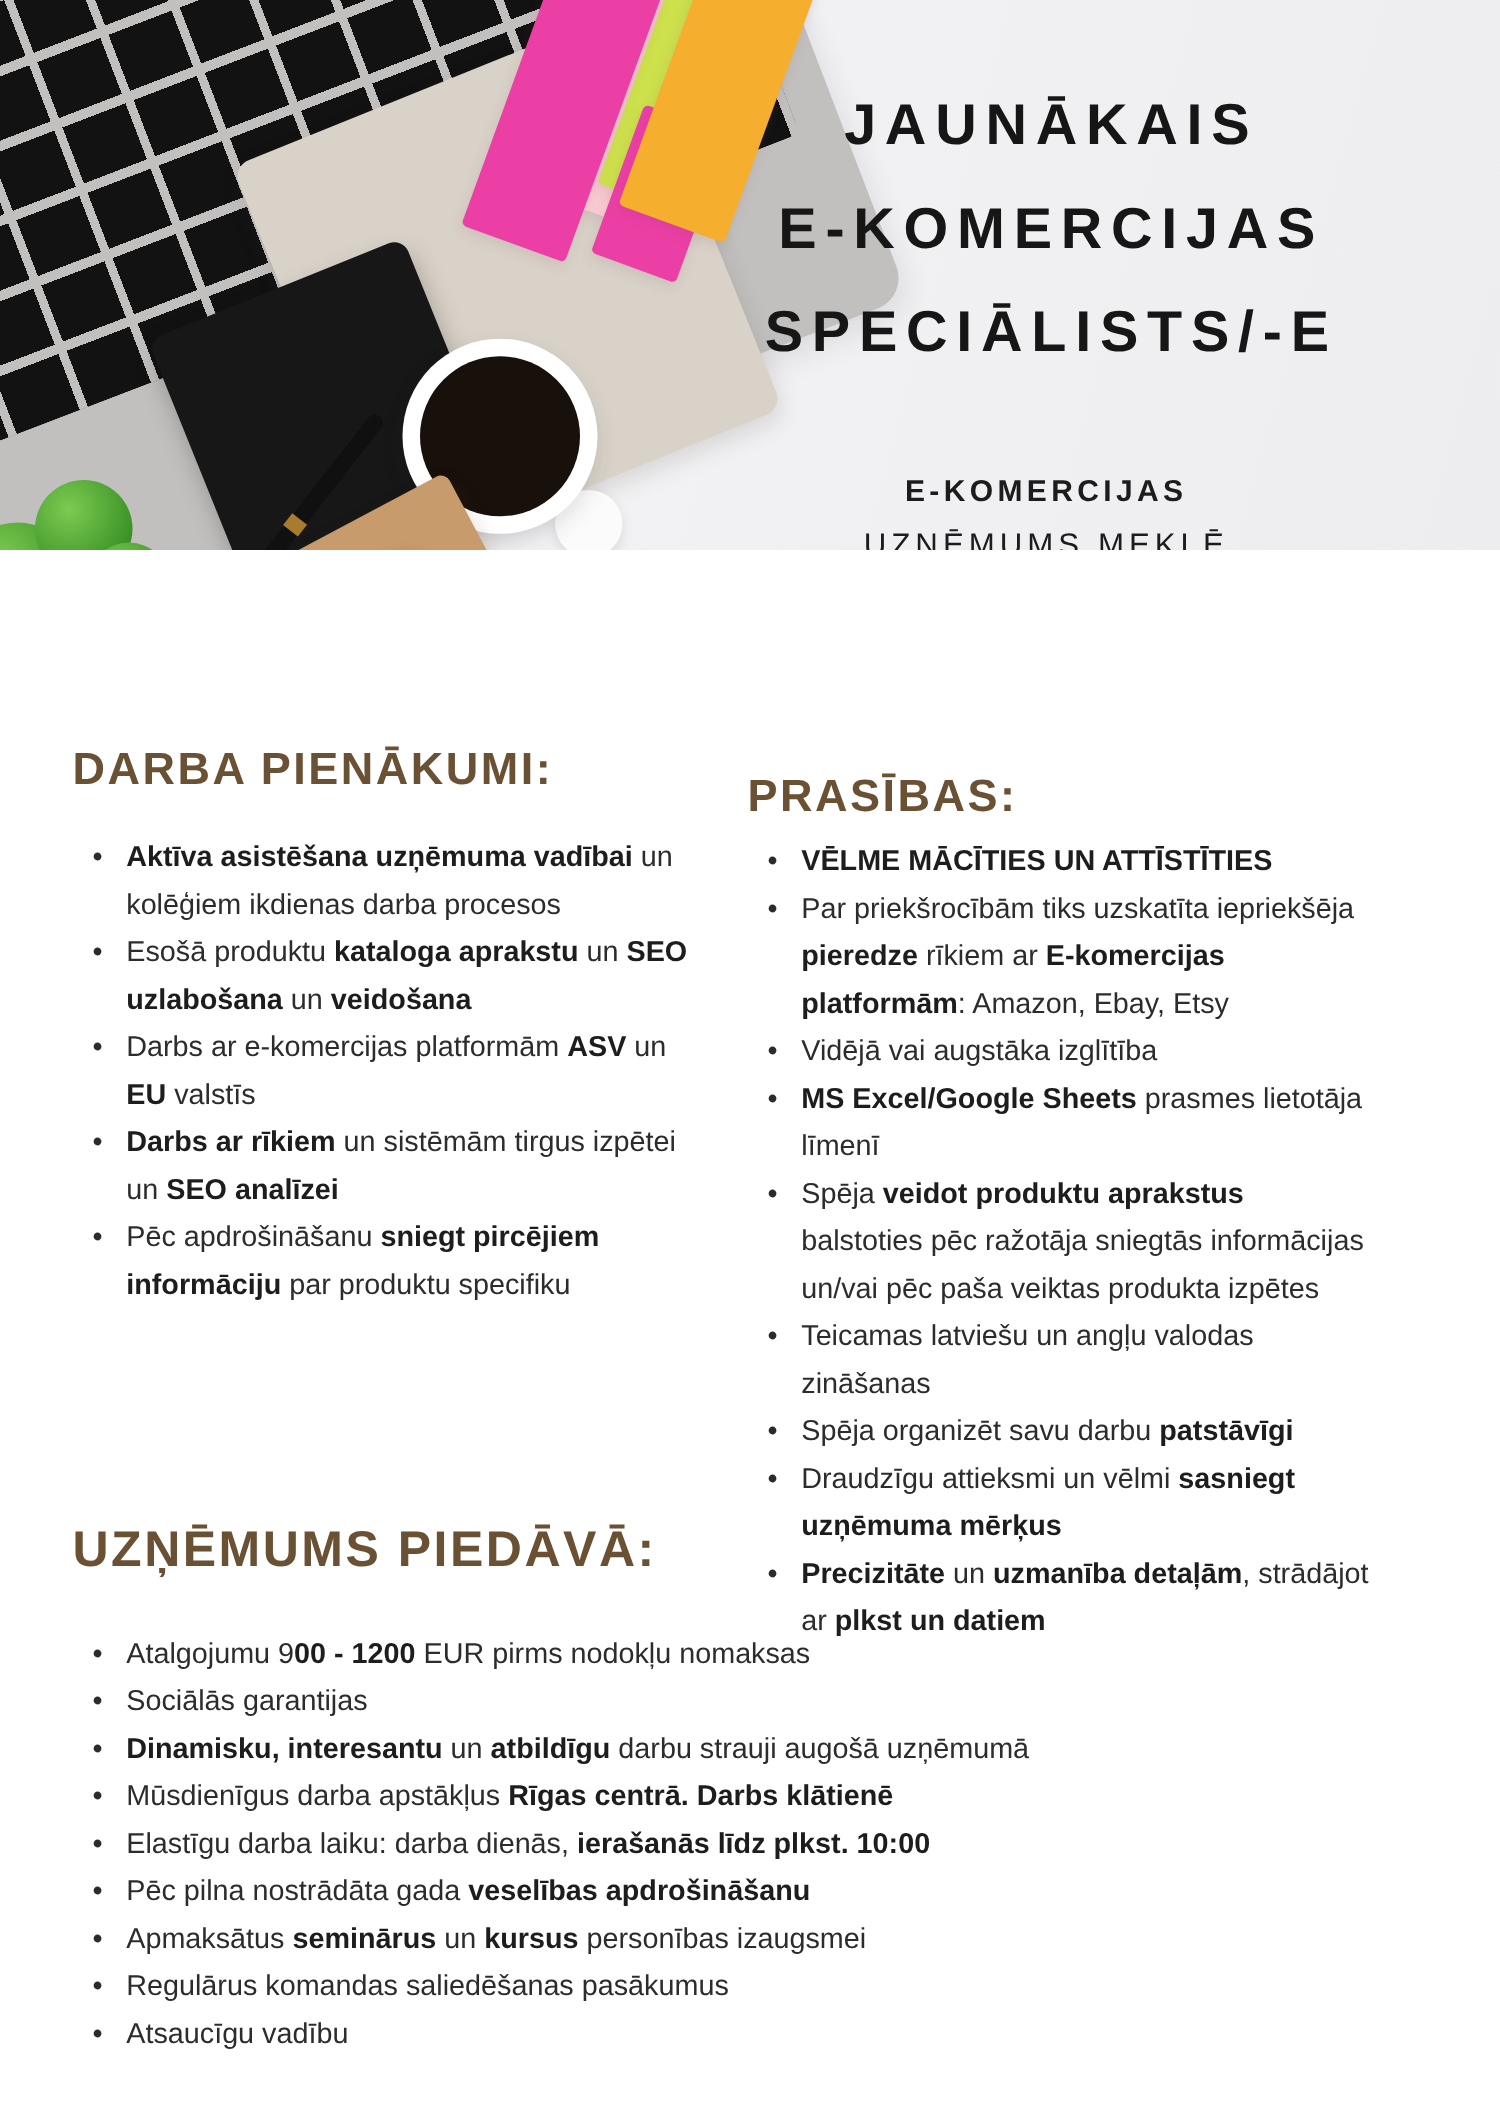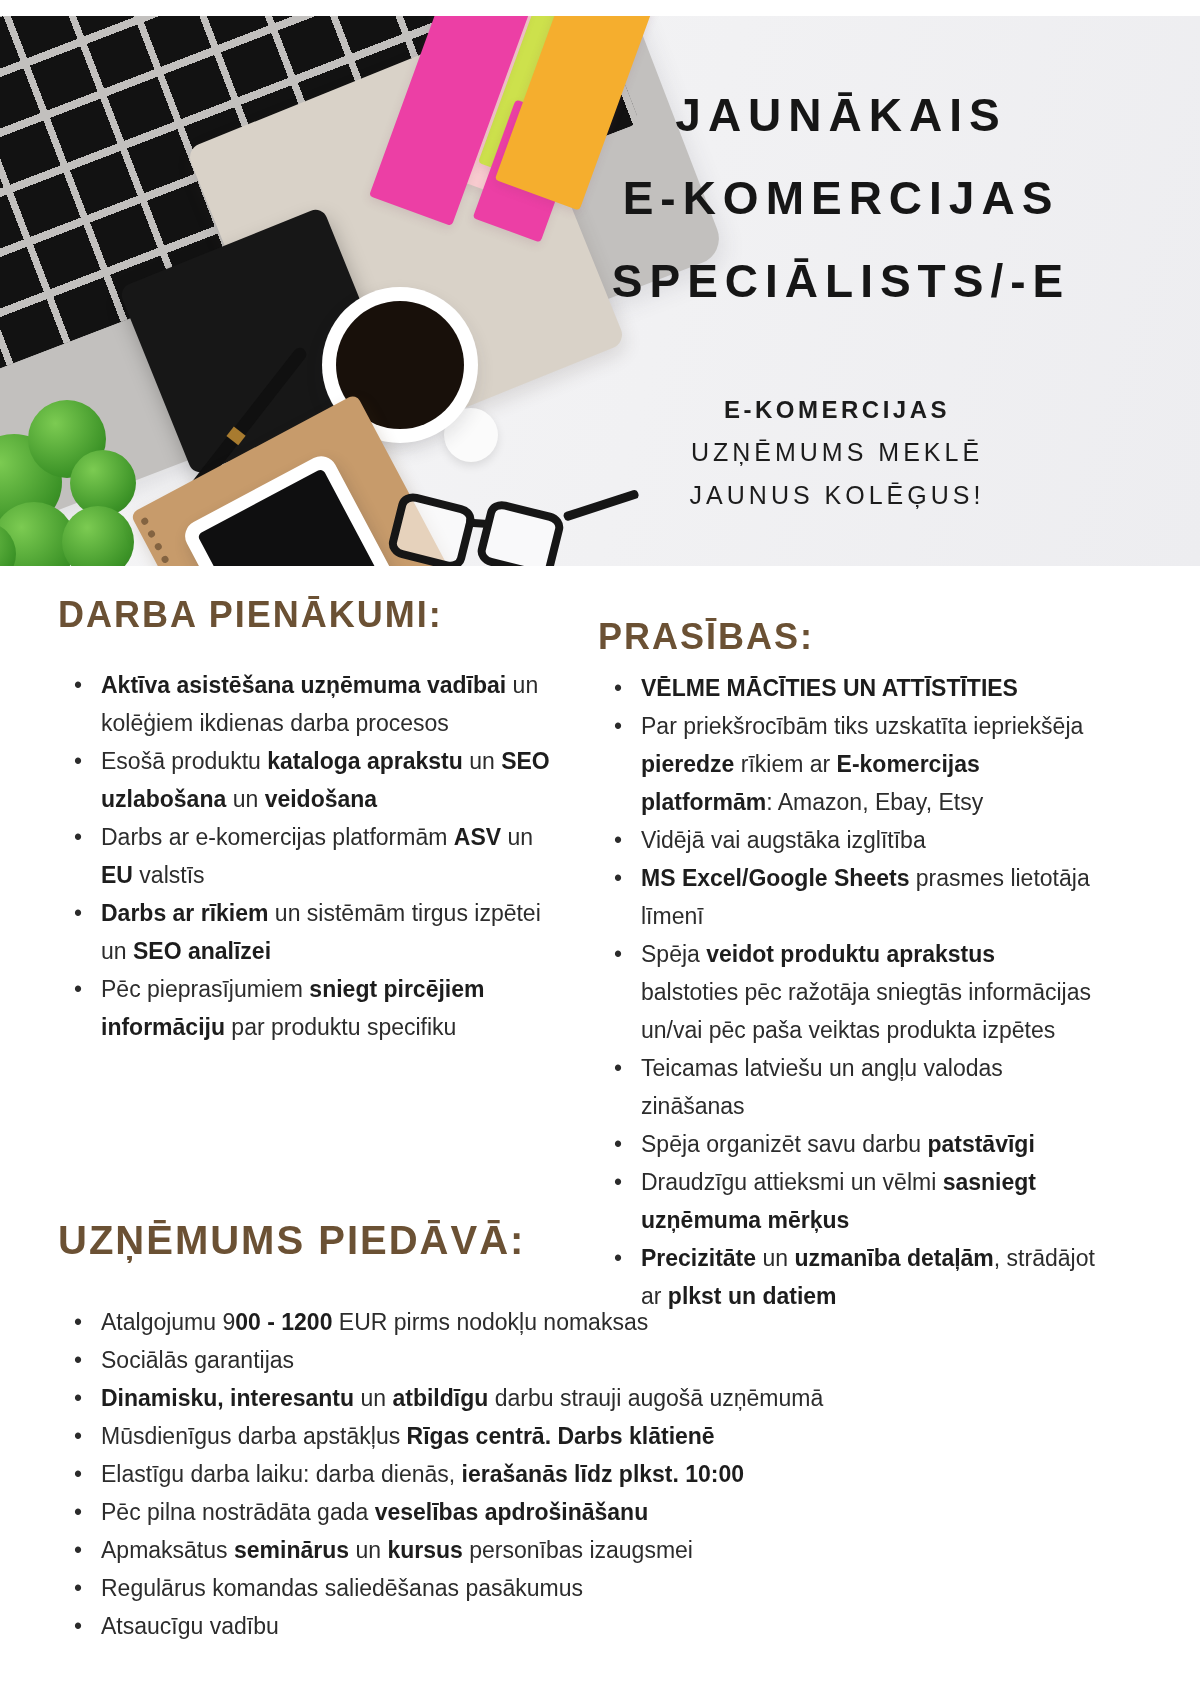--- a/index.html
+++ b/index.html
@@ -1,22 +1,22 @@
 <!DOCTYPE html>
 <html lang="lv"><head>
 <meta charset="utf-8">
 <style>
   html,body{margin:0;padding:0;background:#ffffff;}
   .page{position:relative;width:1200px;height:1697px;background:#ffffff;overflow:hidden;
         font-family:"Liberation Sans","DejaVu Sans",sans-serif;color:#2c2c2c;}
   .b{font-weight:700;color:#1d1d1d;}
 
   
-  .hero{position:absolute;left:0;top:0;width:1200px;height:550px;overflow:hidden;
-        background:linear-gradient(105deg,#f6f6f7 0%,#f1f1f3 55%,#ededf0 100%);margin-top:16px;}
+  .hero{position:absolute;left:0;top:0;width:1200px;height:440px;overflow:hidden;
+        background:linear-gradient(105deg,#f6f6f7 0%,#f1f1f3 55%,#ededf0 100%);}
   .hero-title{position:absolute;left:585px;top:58px;width:512px;text-align:center;z-index:6;
         font-weight:700;font-size:46px;letter-spacing:7px;line-height:83px;color:#161616;}
   .hero-sub{position:absolute;left:622px;top:372px;width:430px;text-align:center;z-index:6;
         font-size:25px;letter-spacing:4px;line-height:43px;color:#1c1c1c;}
   .hero-sub div span{color:#1c1c1c;}
   .hero-sub div span.b{font-size:24px;letter-spacing:3.5px;}
 
   
   .prop{position:absolute;}
   .laptop{left:-150px;top:-175px;width:800px;height:575px;transform:rotate(-21deg);
@@ -135,21 +135,21 @@
       </div>
   </div>
 
   <div class="col col-duties">
     <h2 class="section-heading">DARBA PIENĀKUMI:</h2>
     <ul class="rich">
         <li><span class="b">Aktīva asistēšana uzņēmuma vadībai</span><span> un kolēģiem ikdienas darba procesos</span></li>
         <li><span>Esošā produktu </span><span class="b">kataloga aprakstu</span><span> un </span><span class="b">SEO uzlabošana</span><span> un </span><span class="b">veidošana</span></li>
         <li><span>Darbs ar e-komercijas platformām </span><span class="b">ASV</span><span> un </span><span class="b">EU</span><span> valstīs</span></li>
         <li><span class="b">Darbs ar rīkiem</span><span> un sistēmām tirgus izpētei un </span><span class="b">SEO analīzei</span></li>
-        <li><span>Pēc pieprasījumiem </span><span class="b">sniegt pircējiem informāciju</span><span> par produktu specifiku</span></li>
+        <li><span>Pēc apdrošināšanu </span><span class="b">sniegt pircējiem informāciju</span><span> par produktu specifiku</span></li>
       </ul>
   </div>
 
   <div class="col col-req">
     <h2 class="section-heading">PRASĪBAS:</h2>
     <ul class="rich">
         <li><span class="b">VĒLME MĀCĪTIES UN ATTĪSTĪTIES</span></li>
         <li><span>Par priekšrocībām tiks uzskatīta iepriekšēja </span><span class="b">pieredze</span><span> rīkiem ar </span><span class="b">E-komercijas platformām</span><span>: Amazon, Ebay, Etsy</span></li>
         <li><span>Vidējā vai augstāka izglītība</span></li>
         <li><span class="b">MS Excel/Google Sheets</span><span> prasmes lietotāja līmenī</span></li>

